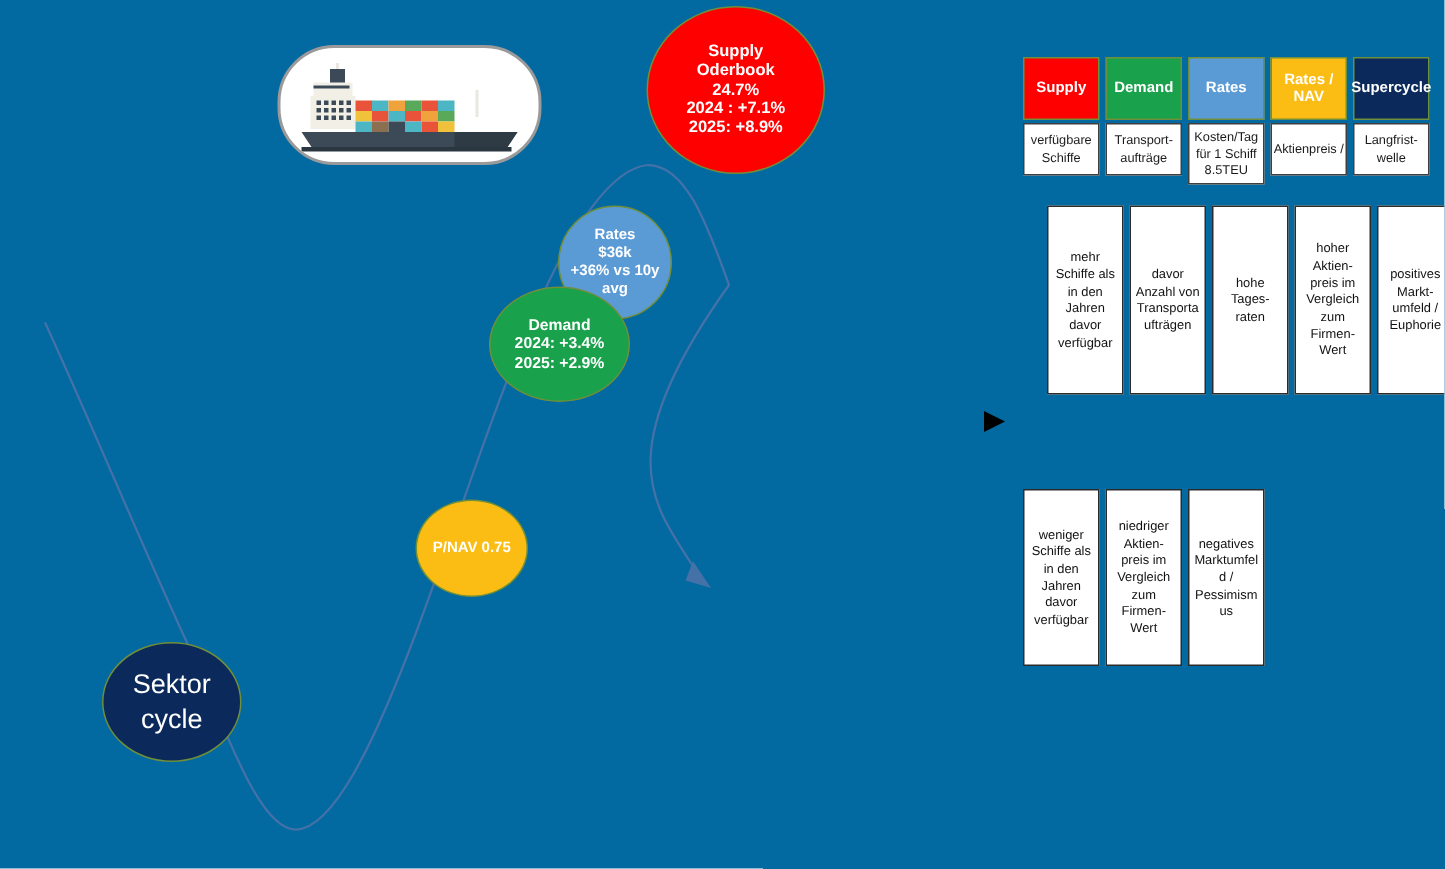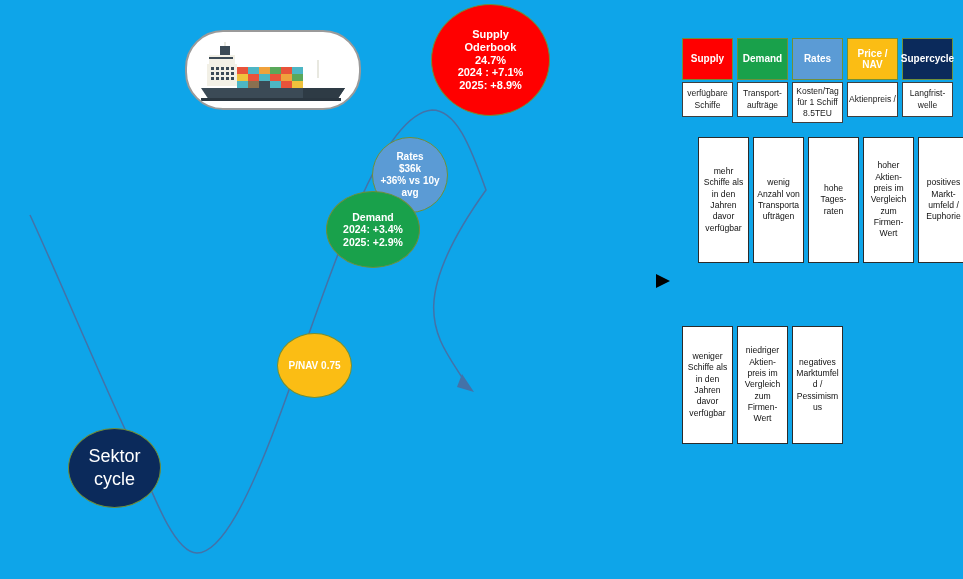--- a/index.html
+++ b/index.html
@@ -7,21 +7,21 @@
     padding: 0;
     background: #ffffff;
   }
   body {
     font-family: "Liberation Sans", sans-serif;
   }
   #canvas {
     position: relative;
     width: 963px;
     height: 579px;
-    background: #0ea5e9;
+    background: #0369a1;
     overflow: hidden;
   }
 
   
   #chart-svg {
     position: absolute;
     left: 0;
     top: 0;
     width: 963px;
     height: 579px;
@@ -289,32 +289,32 @@
       </div>
       <div class="legend-col">
         <div class="legend-head" style="background:#19A14B">Demand</div>
         <div class="legend-sub">Transport-aufträge</div>
       </div>
       <div class="legend-col">
         <div class="legend-head" style="background:#5B9BD5">Rates</div>
         <div class="legend-sub">Kosten/Tag für 1 Schiff 8.5TEU</div>
       </div>
       <div class="legend-col">
-        <div class="legend-head" style="background:#FBBD14">Price / NAV</div>
+        <div class="legend-head" style="background:#FBBD14">Rates / NAV</div>
         <div class="legend-sub">Aktienpreis /</div>
       </div>
       <div class="legend-col">
         <div class="legend-head" style="background:#0B2A5B">Supercycle</div>
         <div class="legend-sub">Langfrist-welle</div>
       </div>
     </div>
 
     <div class="fx-row" id="fx-row-up">
       <div class="fx-box">mehr Schiffe als in den Jahren davor verfügbar</div>
-      <div class="fx-box">wenig Anzahl von Transportaufträgen</div>
+      <div class="fx-box">davor Anzahl von Transportaufträgen</div>
       <div class="fx-box">hohe Tages-raten</div>
       <div class="fx-box">hoher Aktien-preis im Vergleich zum Firmen-Wert</div>
       <div class="fx-box">positives Markt-umfeld / Euphorie</div>
     </div>
 
     <div class="fx-row" id="fx-row-down">
       <div class="fx-box">weniger Schiffe als in den Jahren davor verfügbar</div>
       <div class="fx-box">niedriger Aktien-preis im Vergleich zum Firmen-Wert</div>
       <div class="fx-box">negatives Marktumfeld / Pessimismus</div>
     </div>

